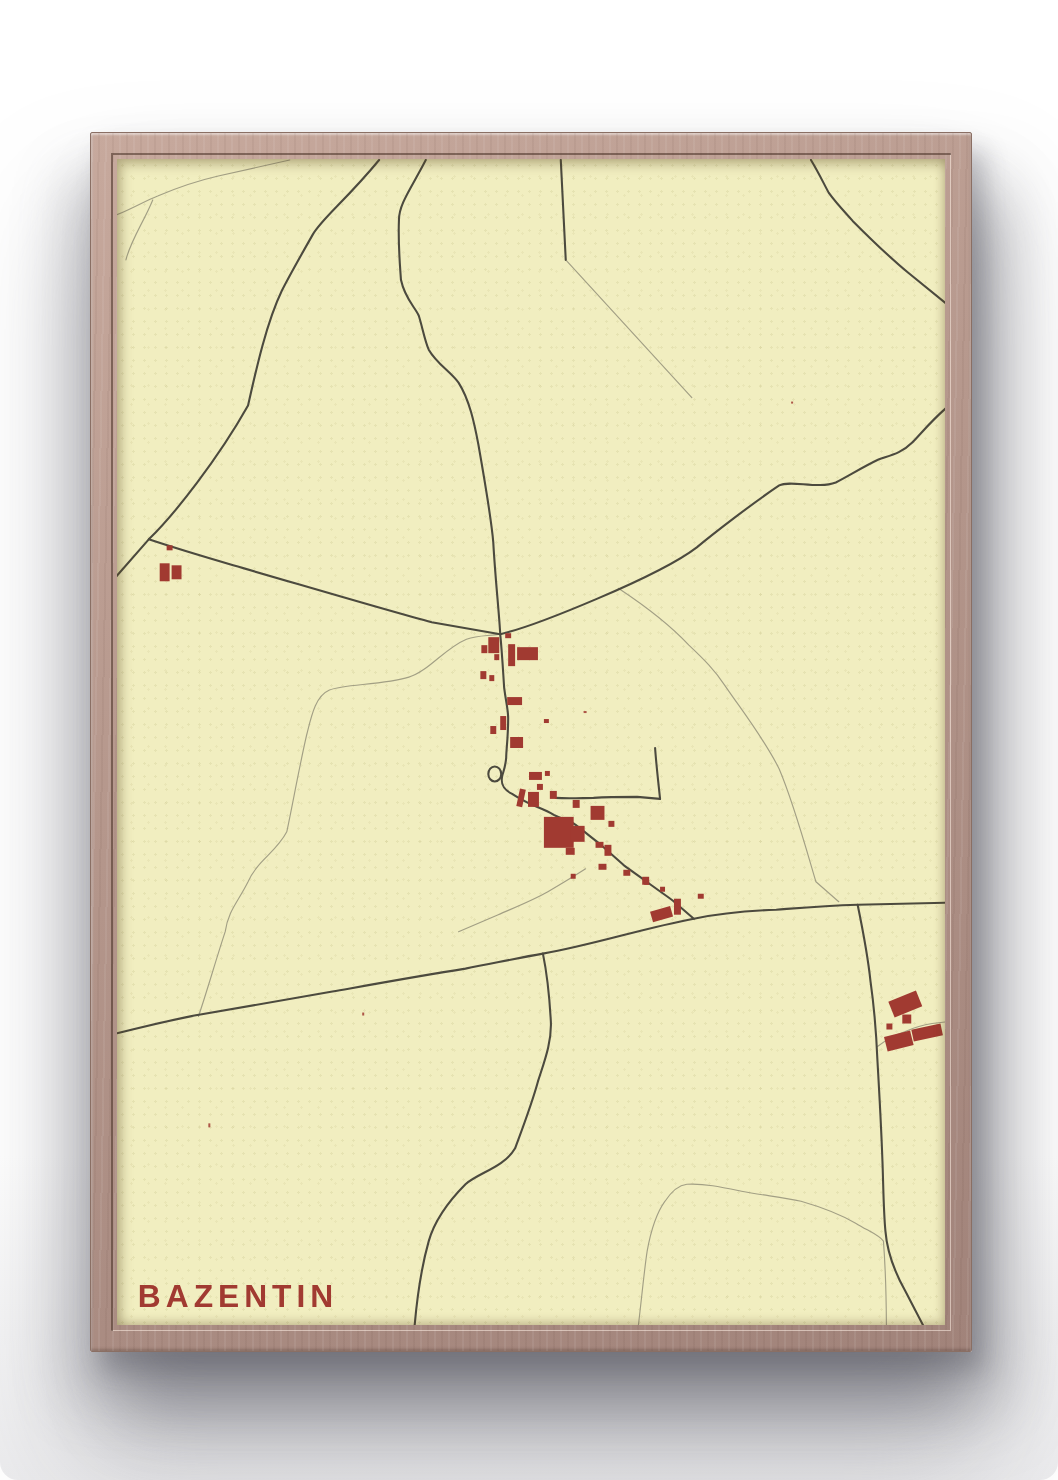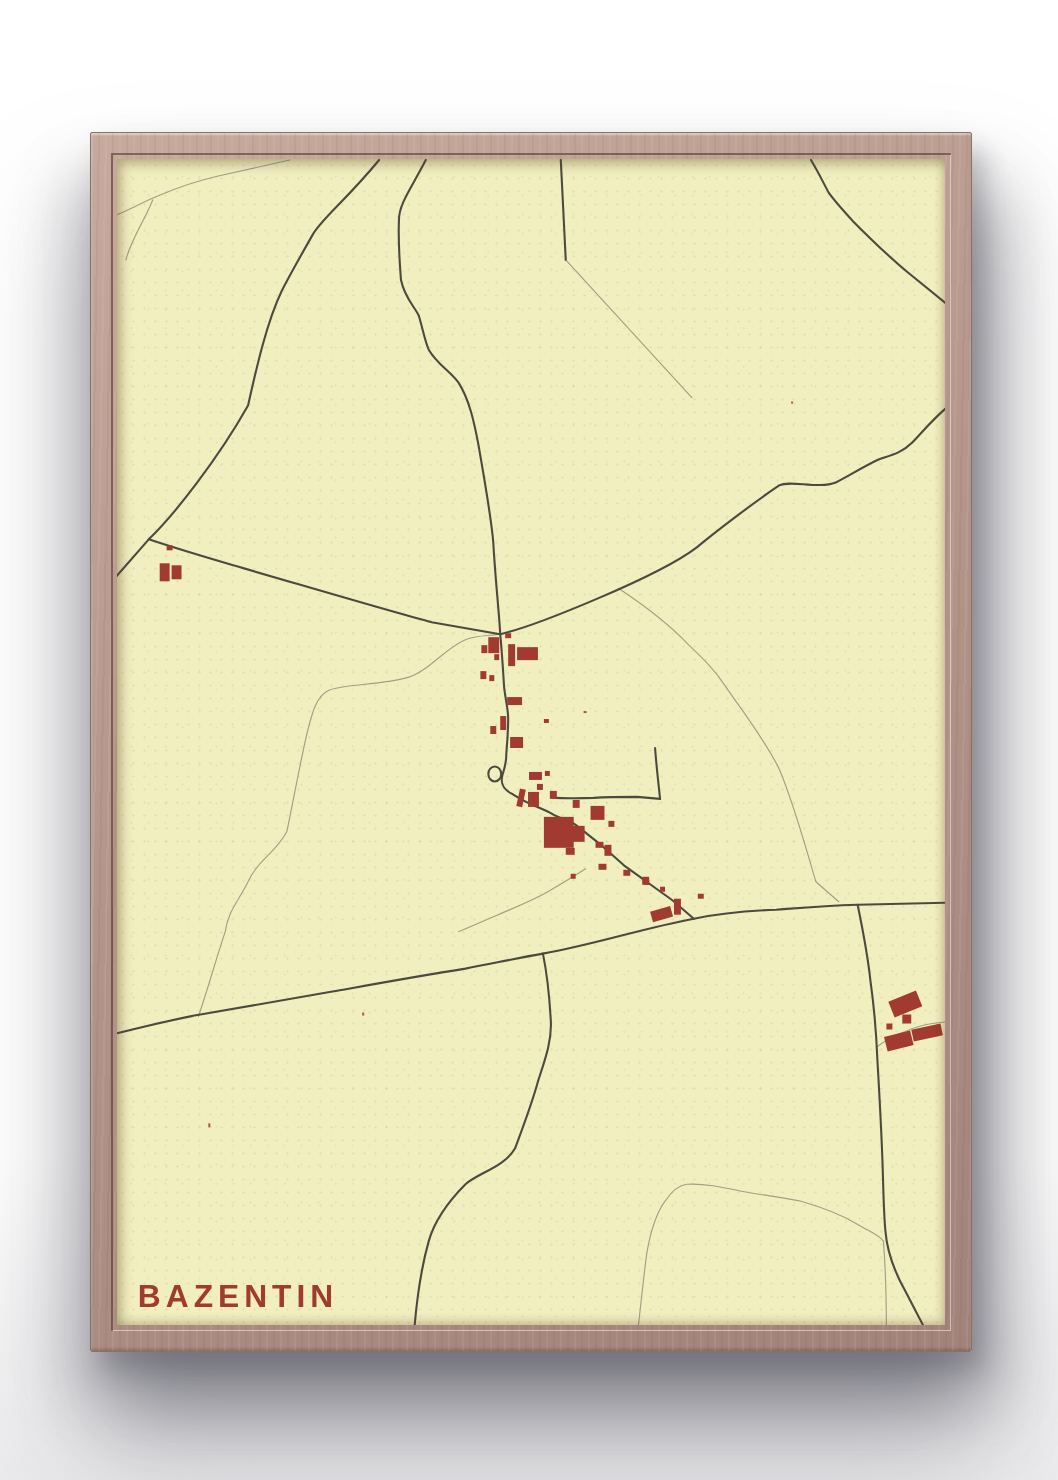--- a/index.html
+++ b/index.html
@@ -1,20 +1,20 @@
 <!DOCTYPE html>
 <html style="--paper: #f1eec0; --road1: #4c4a3e; --road2: #a29f84; --bld: #a13a31; --title: #a13a31; --wood: #b4968b; --wood-light: #c7a99d; --wood-dark: #a1837a; --edge: #8a6f64;"><head>
 <meta charset="utf-8">
 <style>
   html,body{margin:0;padding:0;background:#ffffff;}
   body{width:1058px;height:1480px;position:relative;overflow:hidden;
        font-family:"Liberation Sans", sans-serif;}
 
   .stage{position:absolute;inset:0;background:
-    linear-gradient(180deg,#ffffff 0%,#ffffff 78%,#f4f4f5 90%,#ececee 100%);}
+    linear-gradient(180deg,#ffffff 0%,#ffffff 78%,#f4f4f5 90%,#ececee 100%); border-radius: 18px;}
 
   
   .frame{
     position:absolute;left:90px;top:132px;width:882px;height:1220px;
     box-sizing:border-box;padding:26px;border-radius:2px;
     background:linear-gradient(155deg,var(--wood-light) 0%,var(--wood) 45%,var(--wood-dark) 100%);
     border:1px solid var(--edge);
     box-shadow:
       inset 0 2px 2px rgba(255,255,255,.45),
       inset 0 -2px 3px rgba(60,40,30,.30),

